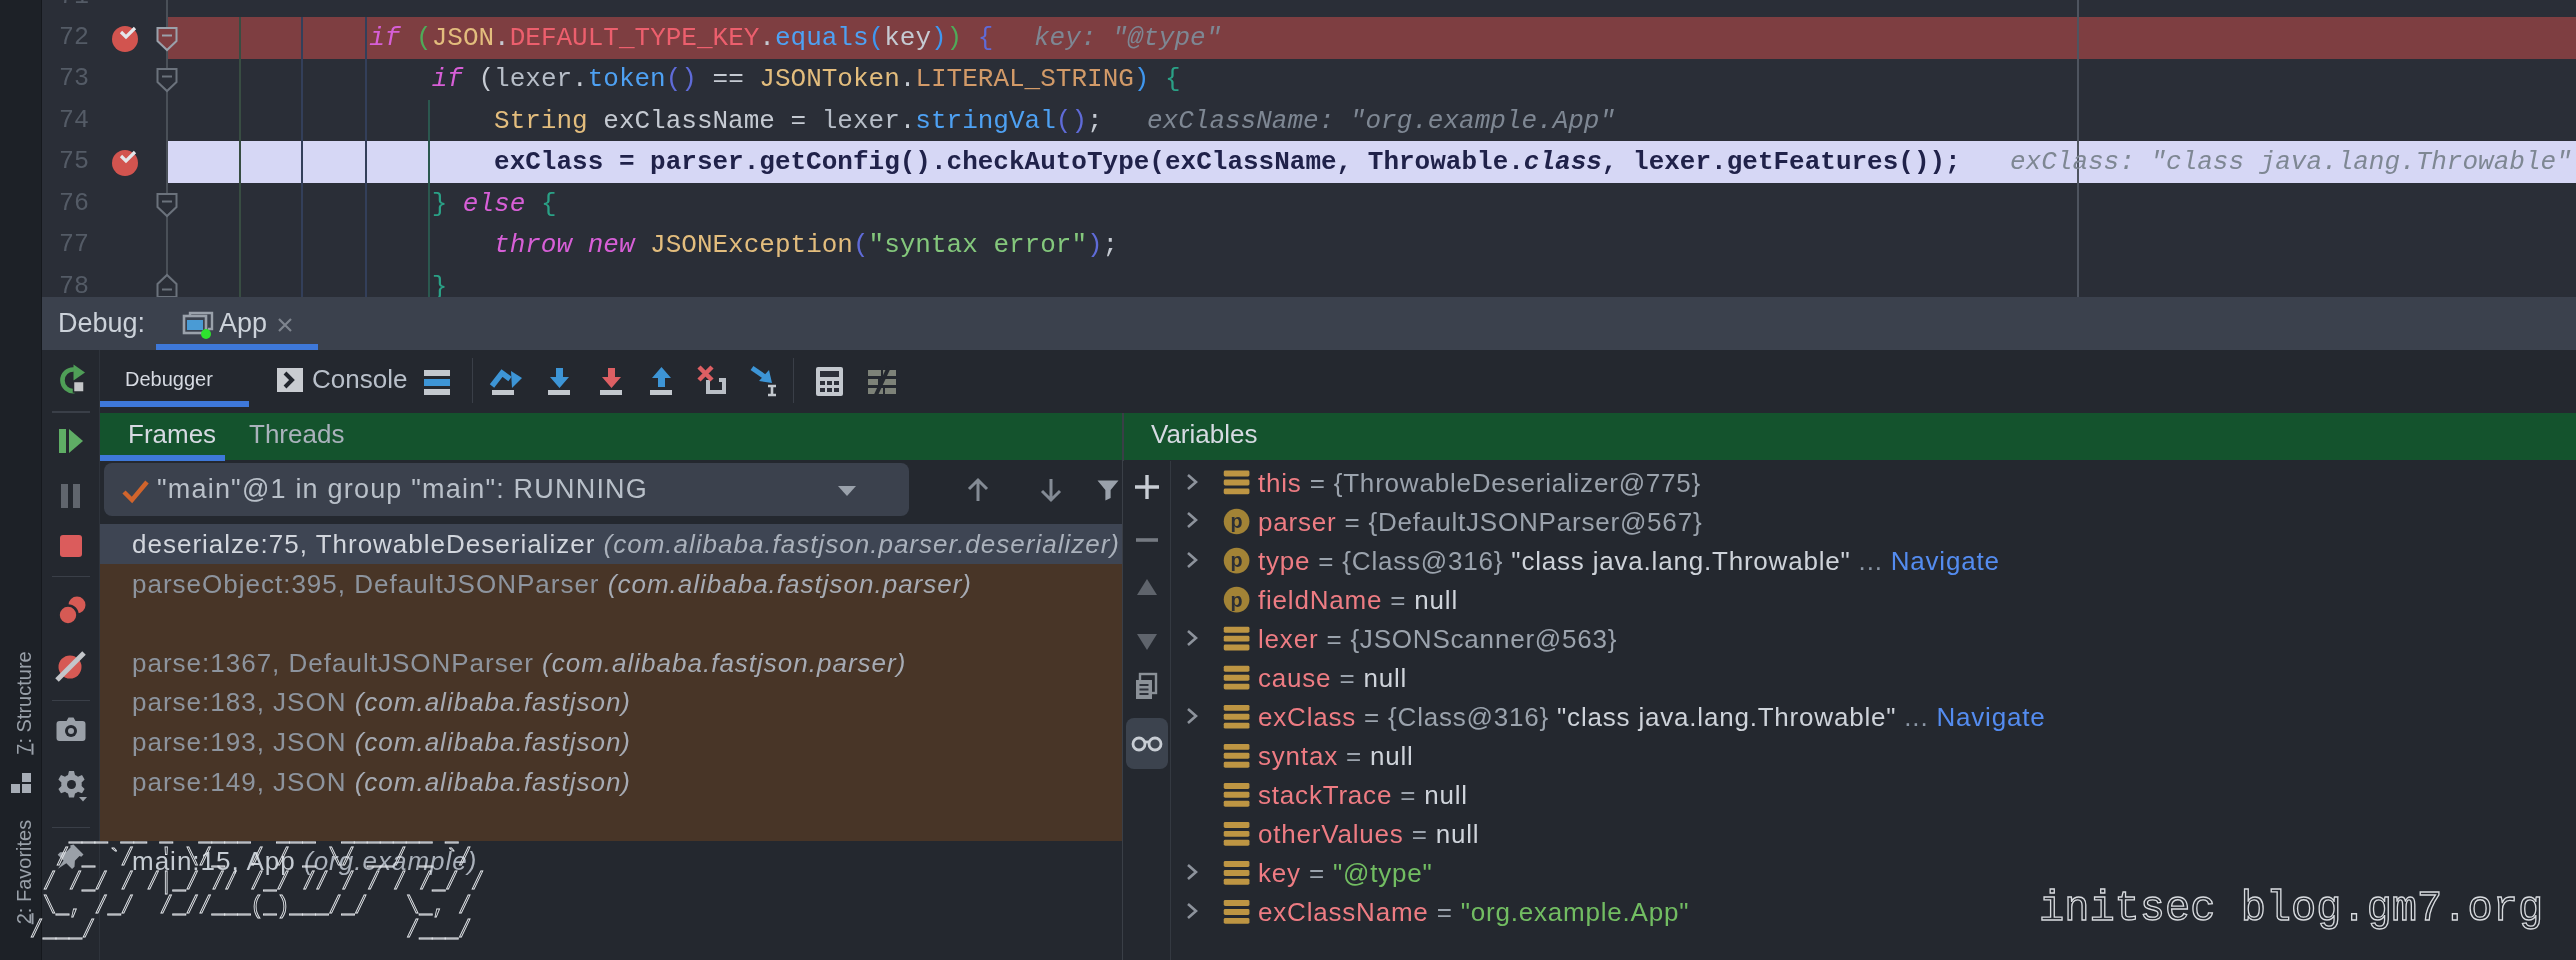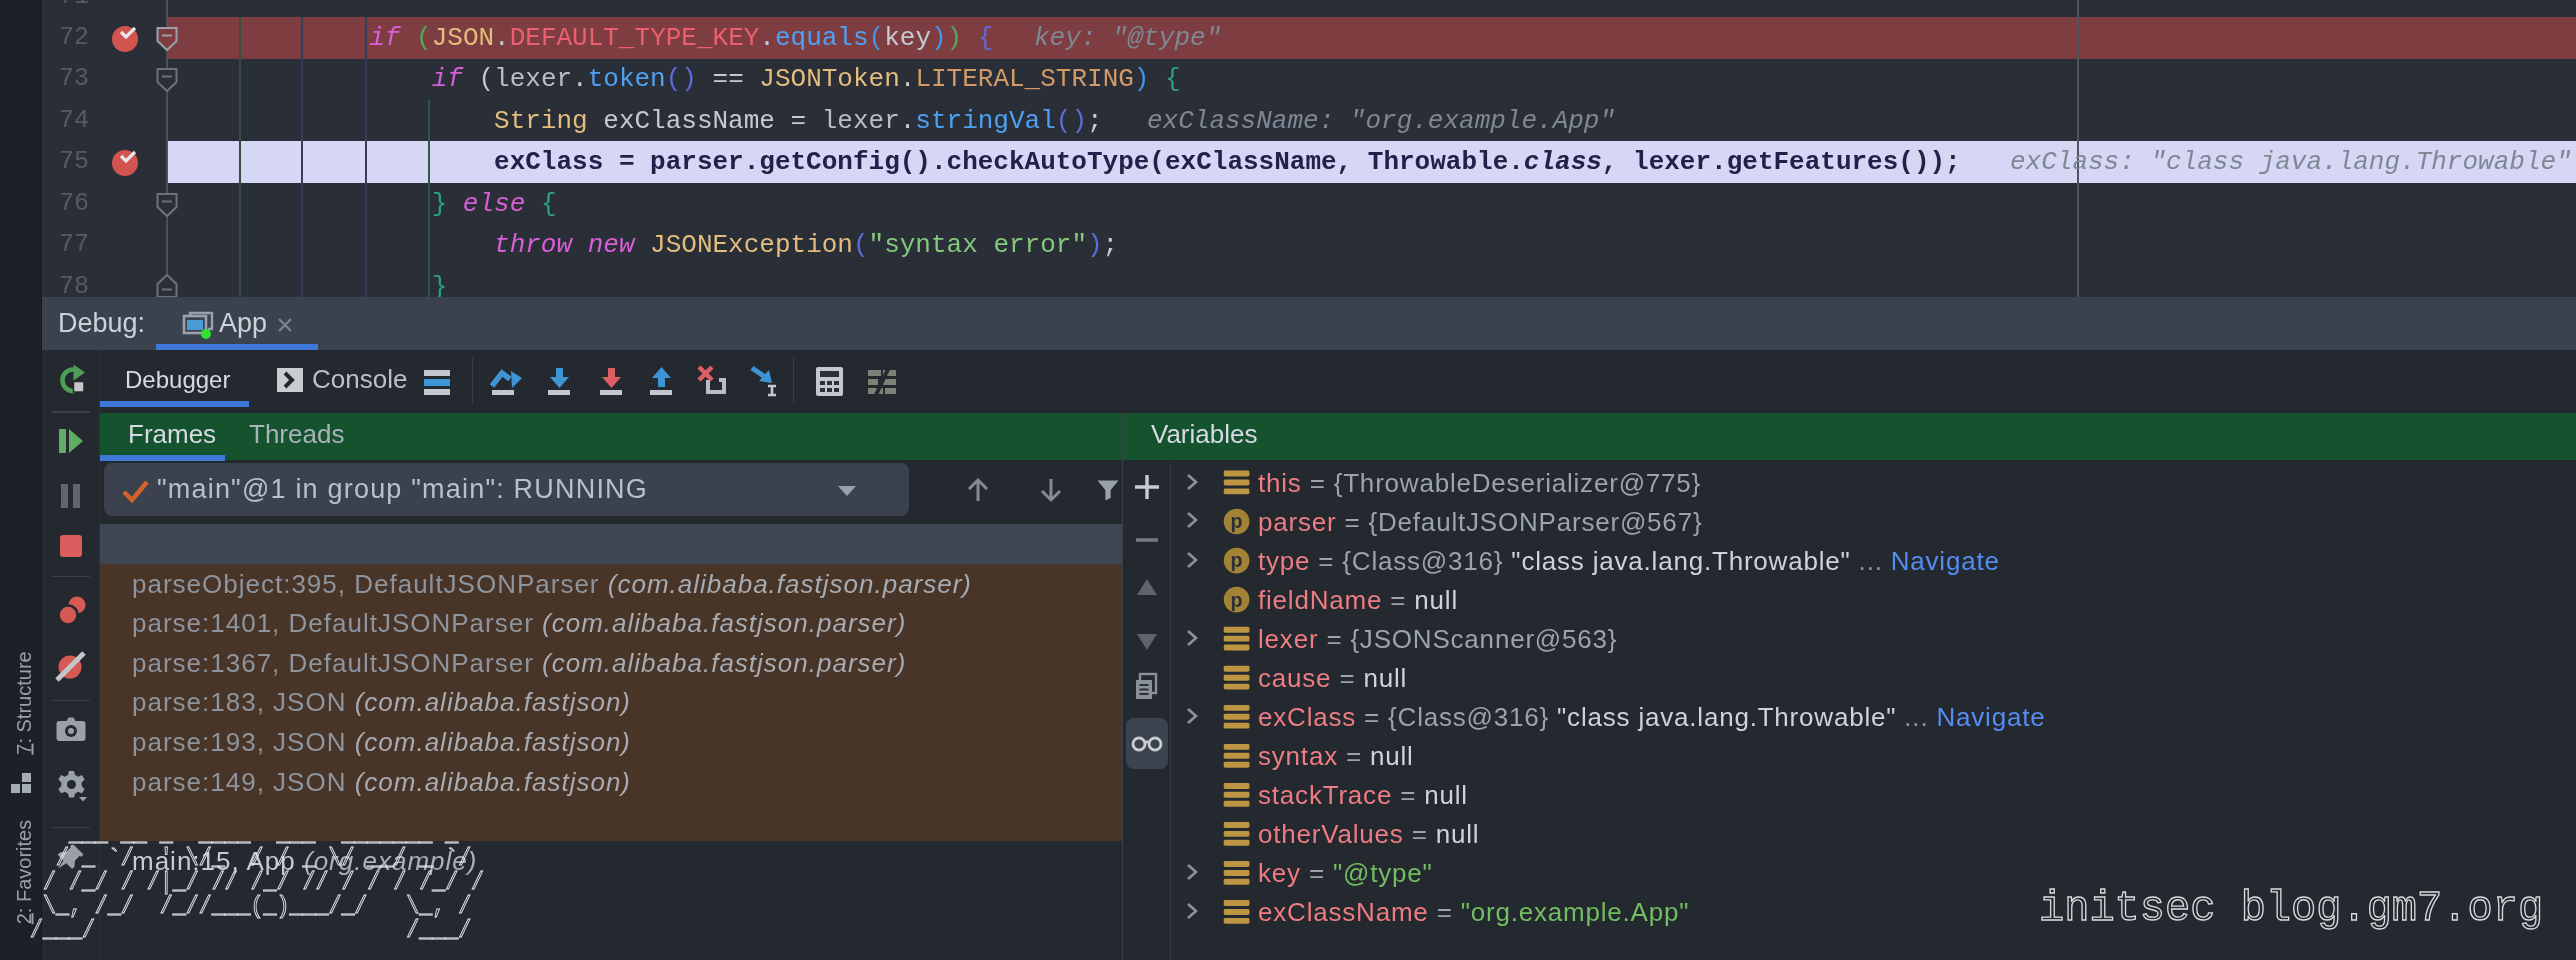--- a/index.html
+++ b/index.html
@@ -174,21 +174,21 @@
 
   <svg class="abs" style="left:14px;top:492px;" width="30" height="30" viewBox="0 0 30 30">
       <g fill="#9aa0a8">
         <path d="M17.5 2.5 l10 10 l-2.2 2.2 l-1.8 -0.6 l-4.6 4.6 l-0.4 6 l-2.4 2.4 l-5.8 -5.8 l-8.3 5.5 l5.5 -8.3 l-5.8 -5.8 l2.4 -2.4 l6 -0.4 l4.6 -4.6 l-0.6 -1.8 z"></path>
       </g>
     </svg>
 </div>
 <div class="abs" style="left:99px;top:350px;width:1px;height:611px;background:#2e333b;"></div>
 
 <div class="abs" style="left:100px;top:350px;width:2476px;height:63px;background:#24282f;" id="toolbar">
-  <div class="abs" style="left:25px;top:0;height:63px;line-height:59px;font-size:24px;color:#d6dae2;">Debugger</div>
+  <div class="abs" style="left:25px;top:0;height:63px;line-height:59px;font-size:20px;color:#d6dae2;">Debugger</div>
   <div class="abs" style="left:0;top:51px;width:149px;height:6px;background:#3e78d9;"></div>
   <svg class="abs" style="left:177px;top:18px;" width="26" height="24" viewBox="0 0 26 24">
       <rect x="0" y="0" width="26" height="24" fill="#c9ccd1"></rect>
       <path d="M8 5 l7 7 l-7 7" stroke="#22262e" stroke-width="4" fill="none"></path>
     </svg>
   <div class="abs" style="left:212px;top:0;height:63px;line-height:59px;font-size:26px;color:#b9c0ca;">Console</div>
 
   <svg class="abs" style="left:320px;top:15px;" width="34" height="34" viewBox="0 0 34 34">
       <rect x="4" y="5" width="26" height="6" fill="#c3c8ce"></rect>
       <rect x="4" y="14" width="26" height="7" fill="#3d95d6"></rect>
@@ -279,22 +279,22 @@
     </svg>
   <svg class="abs" style="left:935px;top:13px;" width="32" height="32" viewBox="0 0 32 32">
       <path d="M16 5 V25 M7 17 L16 26 L25 17" stroke="#848b95" stroke-width="3" fill="none"></path>
     </svg>
   <svg class="abs" style="left:994px;top:14px;" width="28" height="30" viewBox="0 0 32 32">
       <path d="M4 5 h24 l-9 11 v9 l-6 3 v-12 z" fill="#9aa1ab"></path>
     </svg>
 
   <div class="abs" style="left:0;top:63px;width:1022px;height:40px;background:#3e4553;"></div>
   <div class="abs" style="left:0;top:103px;width:1022px;height:277px;background:#483527;"></div>
+  <div class="frow" style="top:63px;"><span style="color:#d2d6dd;">deserialze:75, ThrowableDeserializer </span><span class="pkg" style="color:#aab1bb;">(com.alibaba.fastjson.parser.deserializer)</span></div>
   <div class="frow" style="top:103px;color:#8d949e;">parseObject:395, DefaultJSONParser <span class="pkg" style="color:#a6abb4;">(com.alibaba.fastjson.parser)</span></div>
-  <div class="frow" style="top:142px;color:#8d949e;">parse:1401, DefaultJSONParser <span class="pkg" style="color:#a6abb4;">(com.alibaba.fastjson.parser)</span></div>
   <div class="frow" style="top:182px;color:#8d949e;">parse:1367, DefaultJSONParser <span class="pkg" style="color:#a6abb4;">(com.alibaba.fastjson.parser)</span></div>
   <div class="frow" style="top:221px;color:#8d949e;">parse:183, JSON <span class="pkg" style="color:#a6abb4;">(com.alibaba.fastjson)</span></div>
   <div class="frow" style="top:261px;color:#8d949e;">parse:193, JSON <span class="pkg" style="color:#a6abb4;">(com.alibaba.fastjson)</span></div>
   <div class="frow" style="top:301px;color:#8d949e;">parse:149, JSON <span class="pkg" style="color:#a6abb4;">(com.alibaba.fastjson)</span></div>
   <div class="frow" style="top:380px;"><span style="color:#c6ccd3;">main:15, App </span><span class="pkg" style="color:#aab1bb;">(org.example)</span></div>
 </div>
 
 <div class="abs" style="left:1122px;top:413px;width:2px;height:548px;background:#3a3f47;"></div>
 <div class="abs" style="left:1123px;top:461px;width:47px;height:500px;background:#24282f;" id="midstrip">
   <svg class="abs" style="left:8px;top:10px;" width="32" height="32" viewBox="0 0 32 32">

